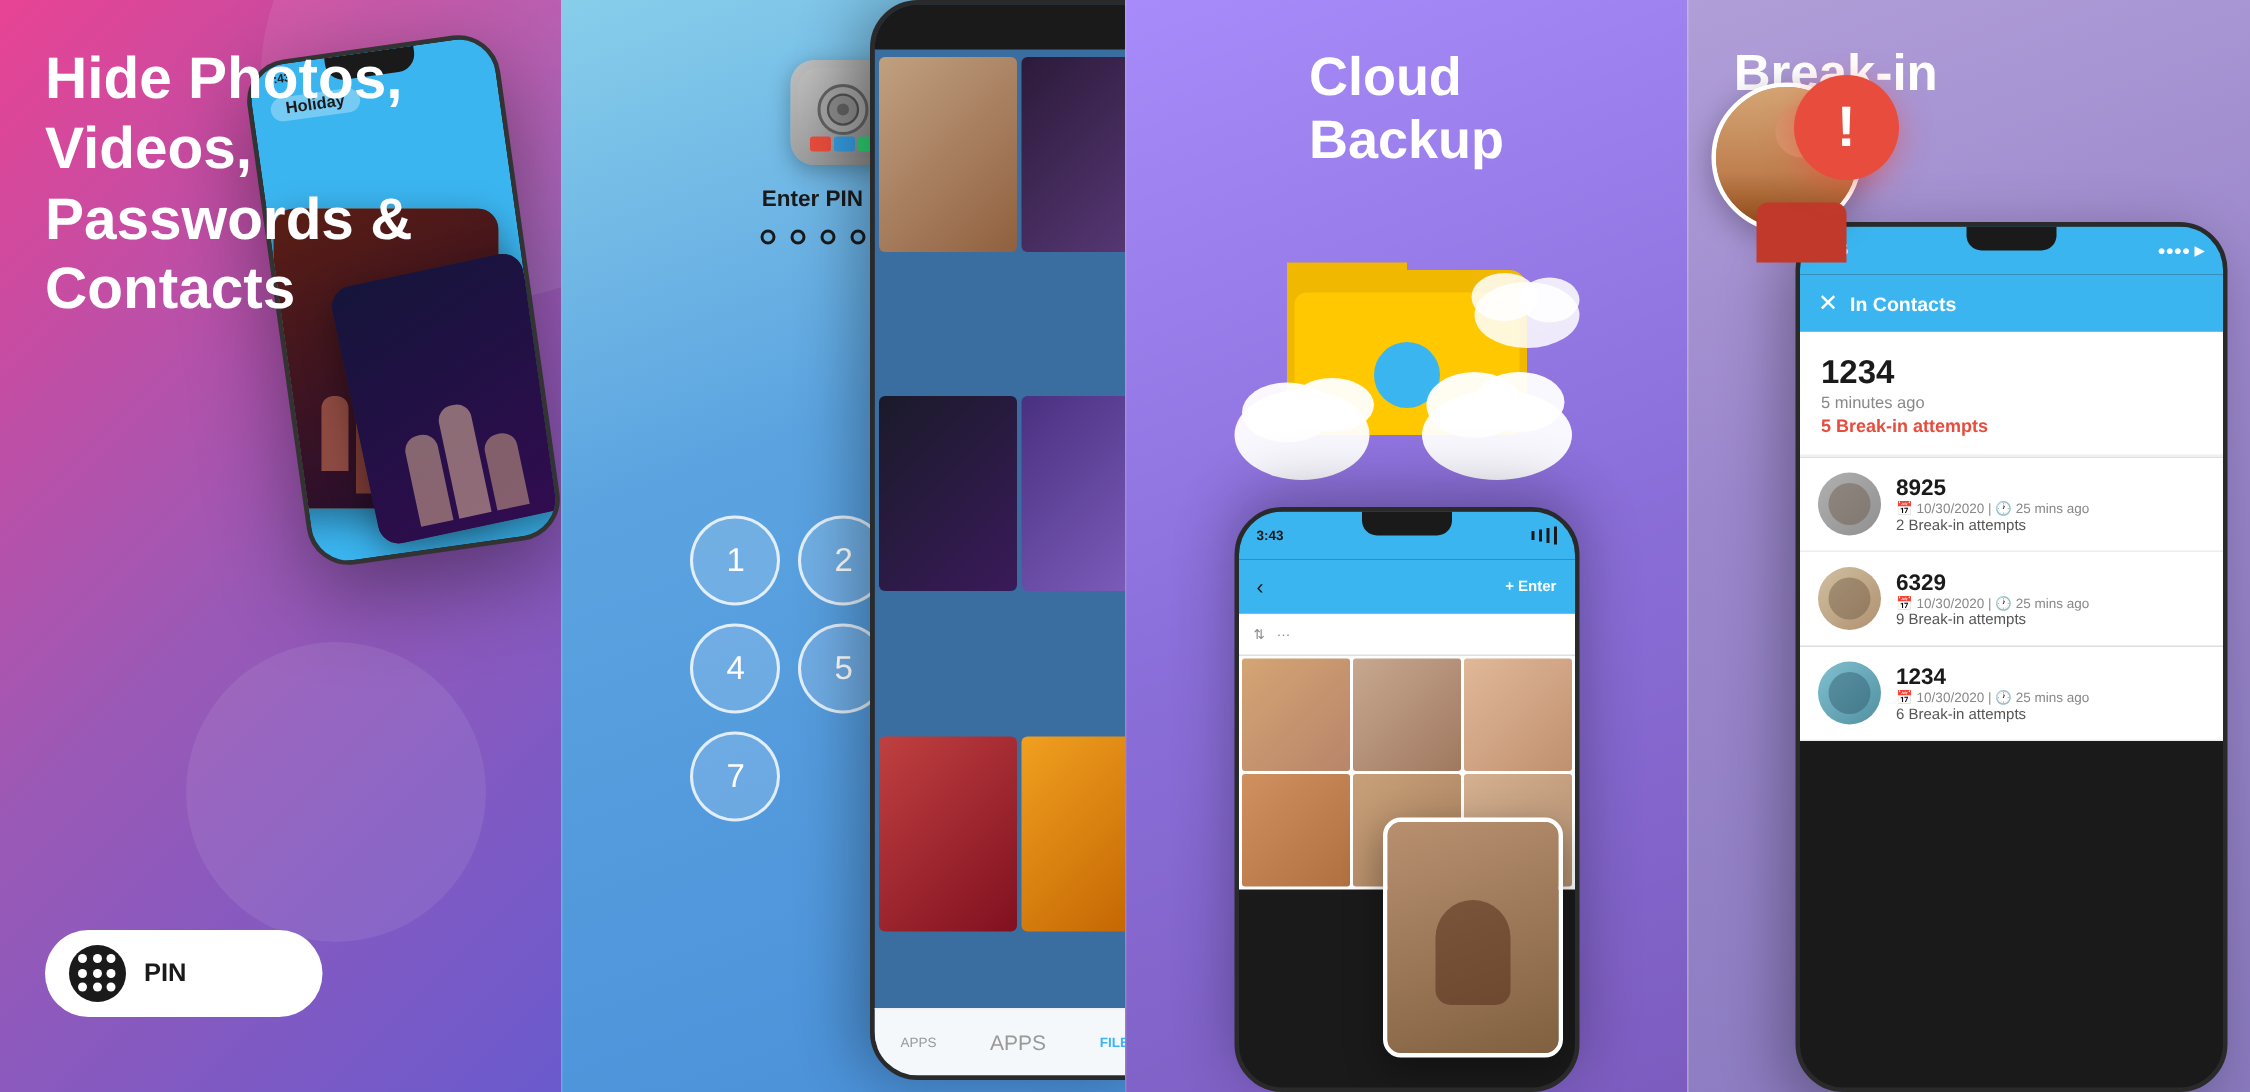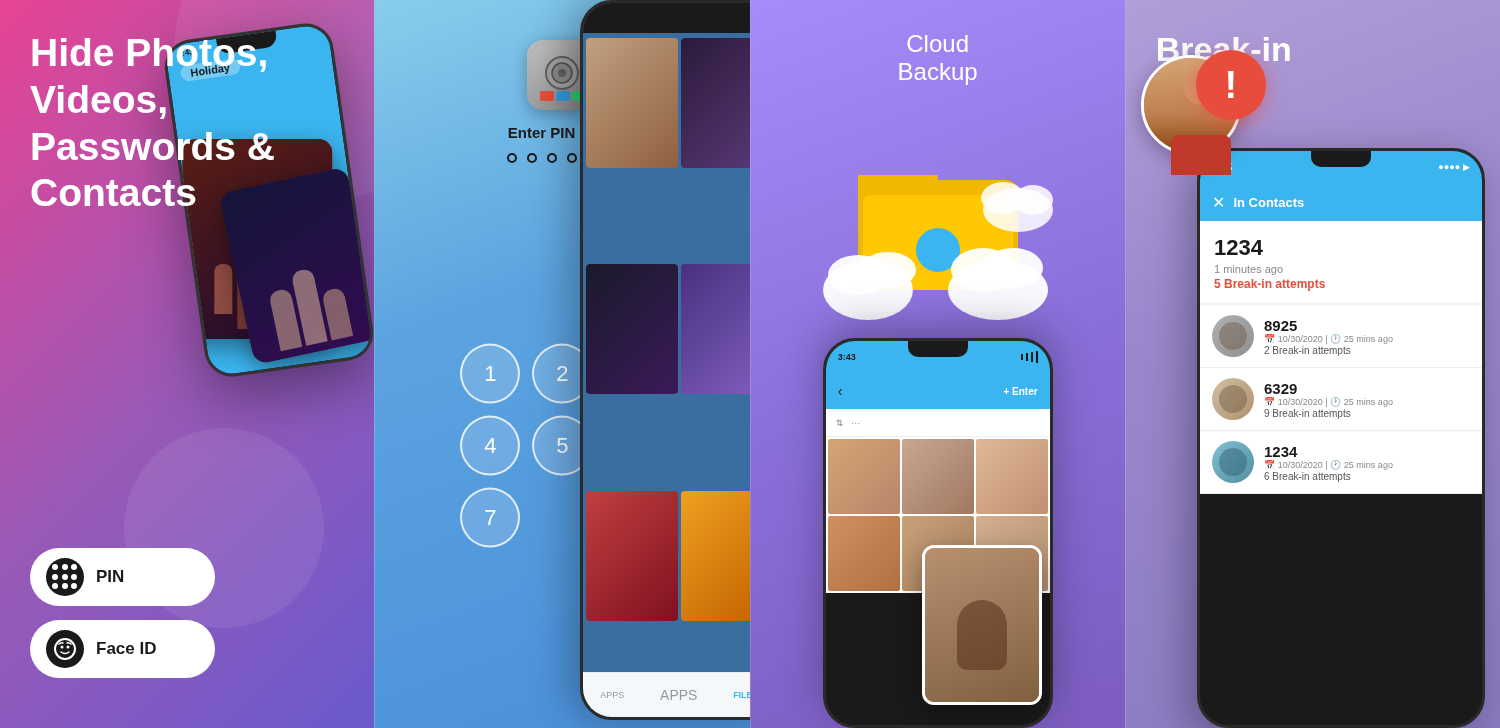--- a/index.html
+++ b/index.html
@@ -287,33 +287,20 @@
             <div class="icon-grid-dot"></div>
             <div class="icon-grid-dot"></div>
           <div class="icon-grid-dot"></div>
             <div class="icon-grid-dot"></div>
             <div class="icon-grid-dot"></div>
         </div>
       </div>
       <span class="feature-label">PIN</span>
     </div>
 
-    <div class="feature-badge">
-      <div class="feature-icon">
-        <svg width="24" height="24" viewBox="0 0 24 24" fill="none">
-          <circle cx="12" cy="12" r="10" stroke="white" stroke-width="2"></circle>
-          <circle cx="9" cy="10" r="1.5" fill="white"></circle>
-          <circle cx="15" cy="10" r="1.5" fill="white"></circle>
-          <path d="M8 15 Q12 18 16 15" stroke="white" stroke-width="1.5" stroke-linecap="round" fill="none"></path>
-          <path d="M6 7 Q8 5 10 6" stroke="white" stroke-width="1.5" stroke-linecap="round" fill="none"></path>
-          <path d="M14 6 Q16 5 18 7" stroke="white" stroke-width="1.5" stroke-linecap="round" fill="none"></path>
-        </svg>
-      </div>
-      <span class="feature-label">Face ID</span>
-    </div>
 
   </div>
 </div>
 
 <div class="panel panel-2">
   <div class="panel-2-content">
 
     <div class="app-icon-container">
       <div class="app-icon">
         <svg width="60" height="60" viewBox="0 0 60 60">
@@ -373,21 +360,21 @@
         <span style="font-size:9px;color:#999;">APPS</span>
         <span style="font-size:14px;color:#999;">APPS</span>
         <span style="font-size:9px;color:#3bb5f0;font-weight:700;">FILES</span>
       </div>
     </div>
   </div>
 </div>
 
 <div class="panel panel-3">
 
-  <div style="position:absolute;top:30px;left:50%;transform:translateX(-50%);text-align:center;color:white;font-size:24px;font-weight:400;white-space:nowrap;z-index:10;">
+  <div style="position:absolute;top:30px;left:50%;transform:translateX(-50%);color:white;font-size:36px;font-weight:700;white-space:nowrap;z-index:10;">
     <span style="white-space:pre-line;">Cloud
 Backup</span>
   </div>
 
   <div style="position:absolute;top:120px;left:50%;transform:translateX(-50%);width:280px;height:200px;">
     <svg width="280" height="200" viewBox="0 0 280 200">
 
       <rect x="60" y="60" width="160" height="110" rx="12" fill="#f0b800"></rect>
       <rect x="60" y="55" width="80" height="25" rx="8 8 0 0" fill="#f0b800"></rect>
       <rect x="65" y="75" width="150" height="95" rx="8" fill="#ffc800"></rect>
@@ -484,21 +471,21 @@
       </div>
     </div>
 
     <div style="height:38px;background:#3bb5f0;display:flex;align-items:center;padding:0 12px;gap:8px;">
       <span style="color:white;font-size:16px;font-weight:300;">✕</span>
       <span style="color:white;font-size:13px;font-weight:600;flex:1;">In Contacts</span>
     </div>
 
     <div style="background:white;padding:14px 14px 12px 14px;border-bottom:2px solid #f0f0f0;">
       <div style="font-size:22px;font-weight:800;color:#1a1a1a;">1234</div>
-      <div style="font-size:11px;color:#888;margin-top:2px;">1 minutes ago</div>
+      <div style="font-size:11px;color:#888;margin-top:2px;">5 minutes ago</div>
       <div style="font-size:12px;color:#e74c3c;font-weight:700;margin-top:2px;">5 Break-in attempts</div>
     </div>
 
     <div>
 
       <div style="background:white;padding:10px 12px;display:flex;align-items:center;gap:10px;border-bottom:1px solid #eee;">
         <div style="width:42px;height:42px;border-radius:50%;background:linear-gradient(135deg,#b0b0b0,#909090);overflow:hidden;flex-shrink:0;display:flex;align-items:center;justify-content:center;">
           <div style="width:28px;height:28px;background:rgba(100,80,60,0.4);border-radius:50%;"></div>
         </div>
         <div>

